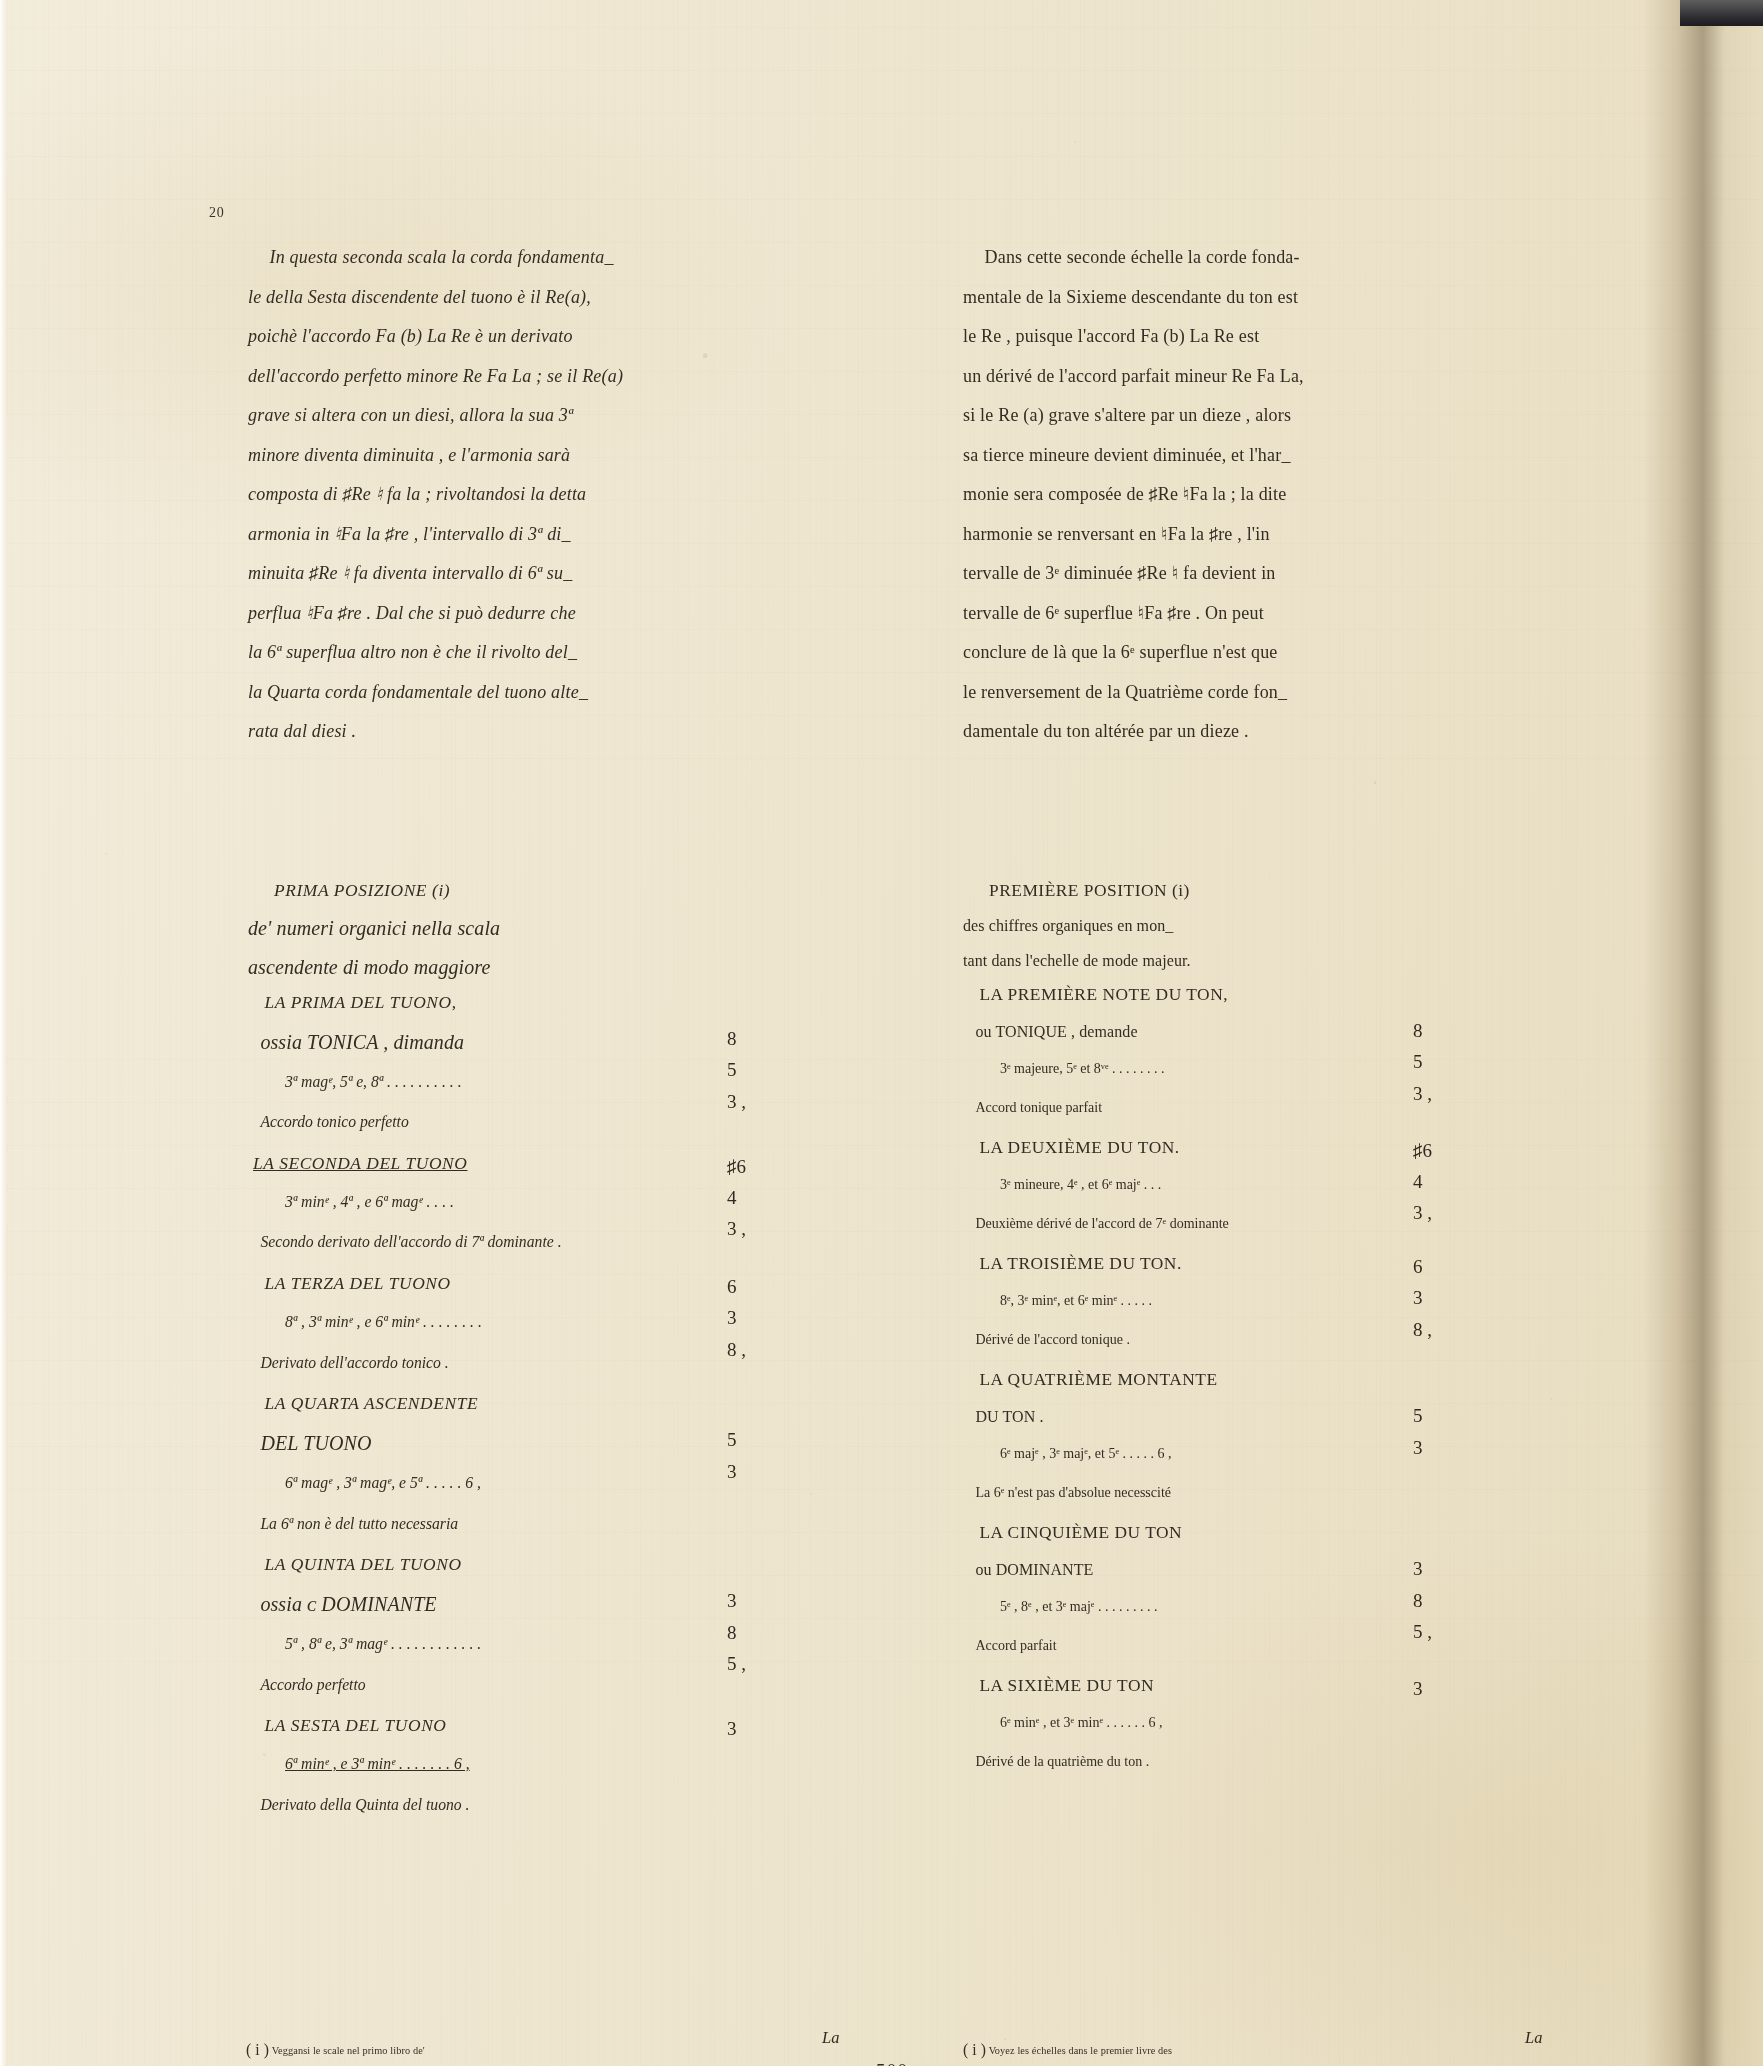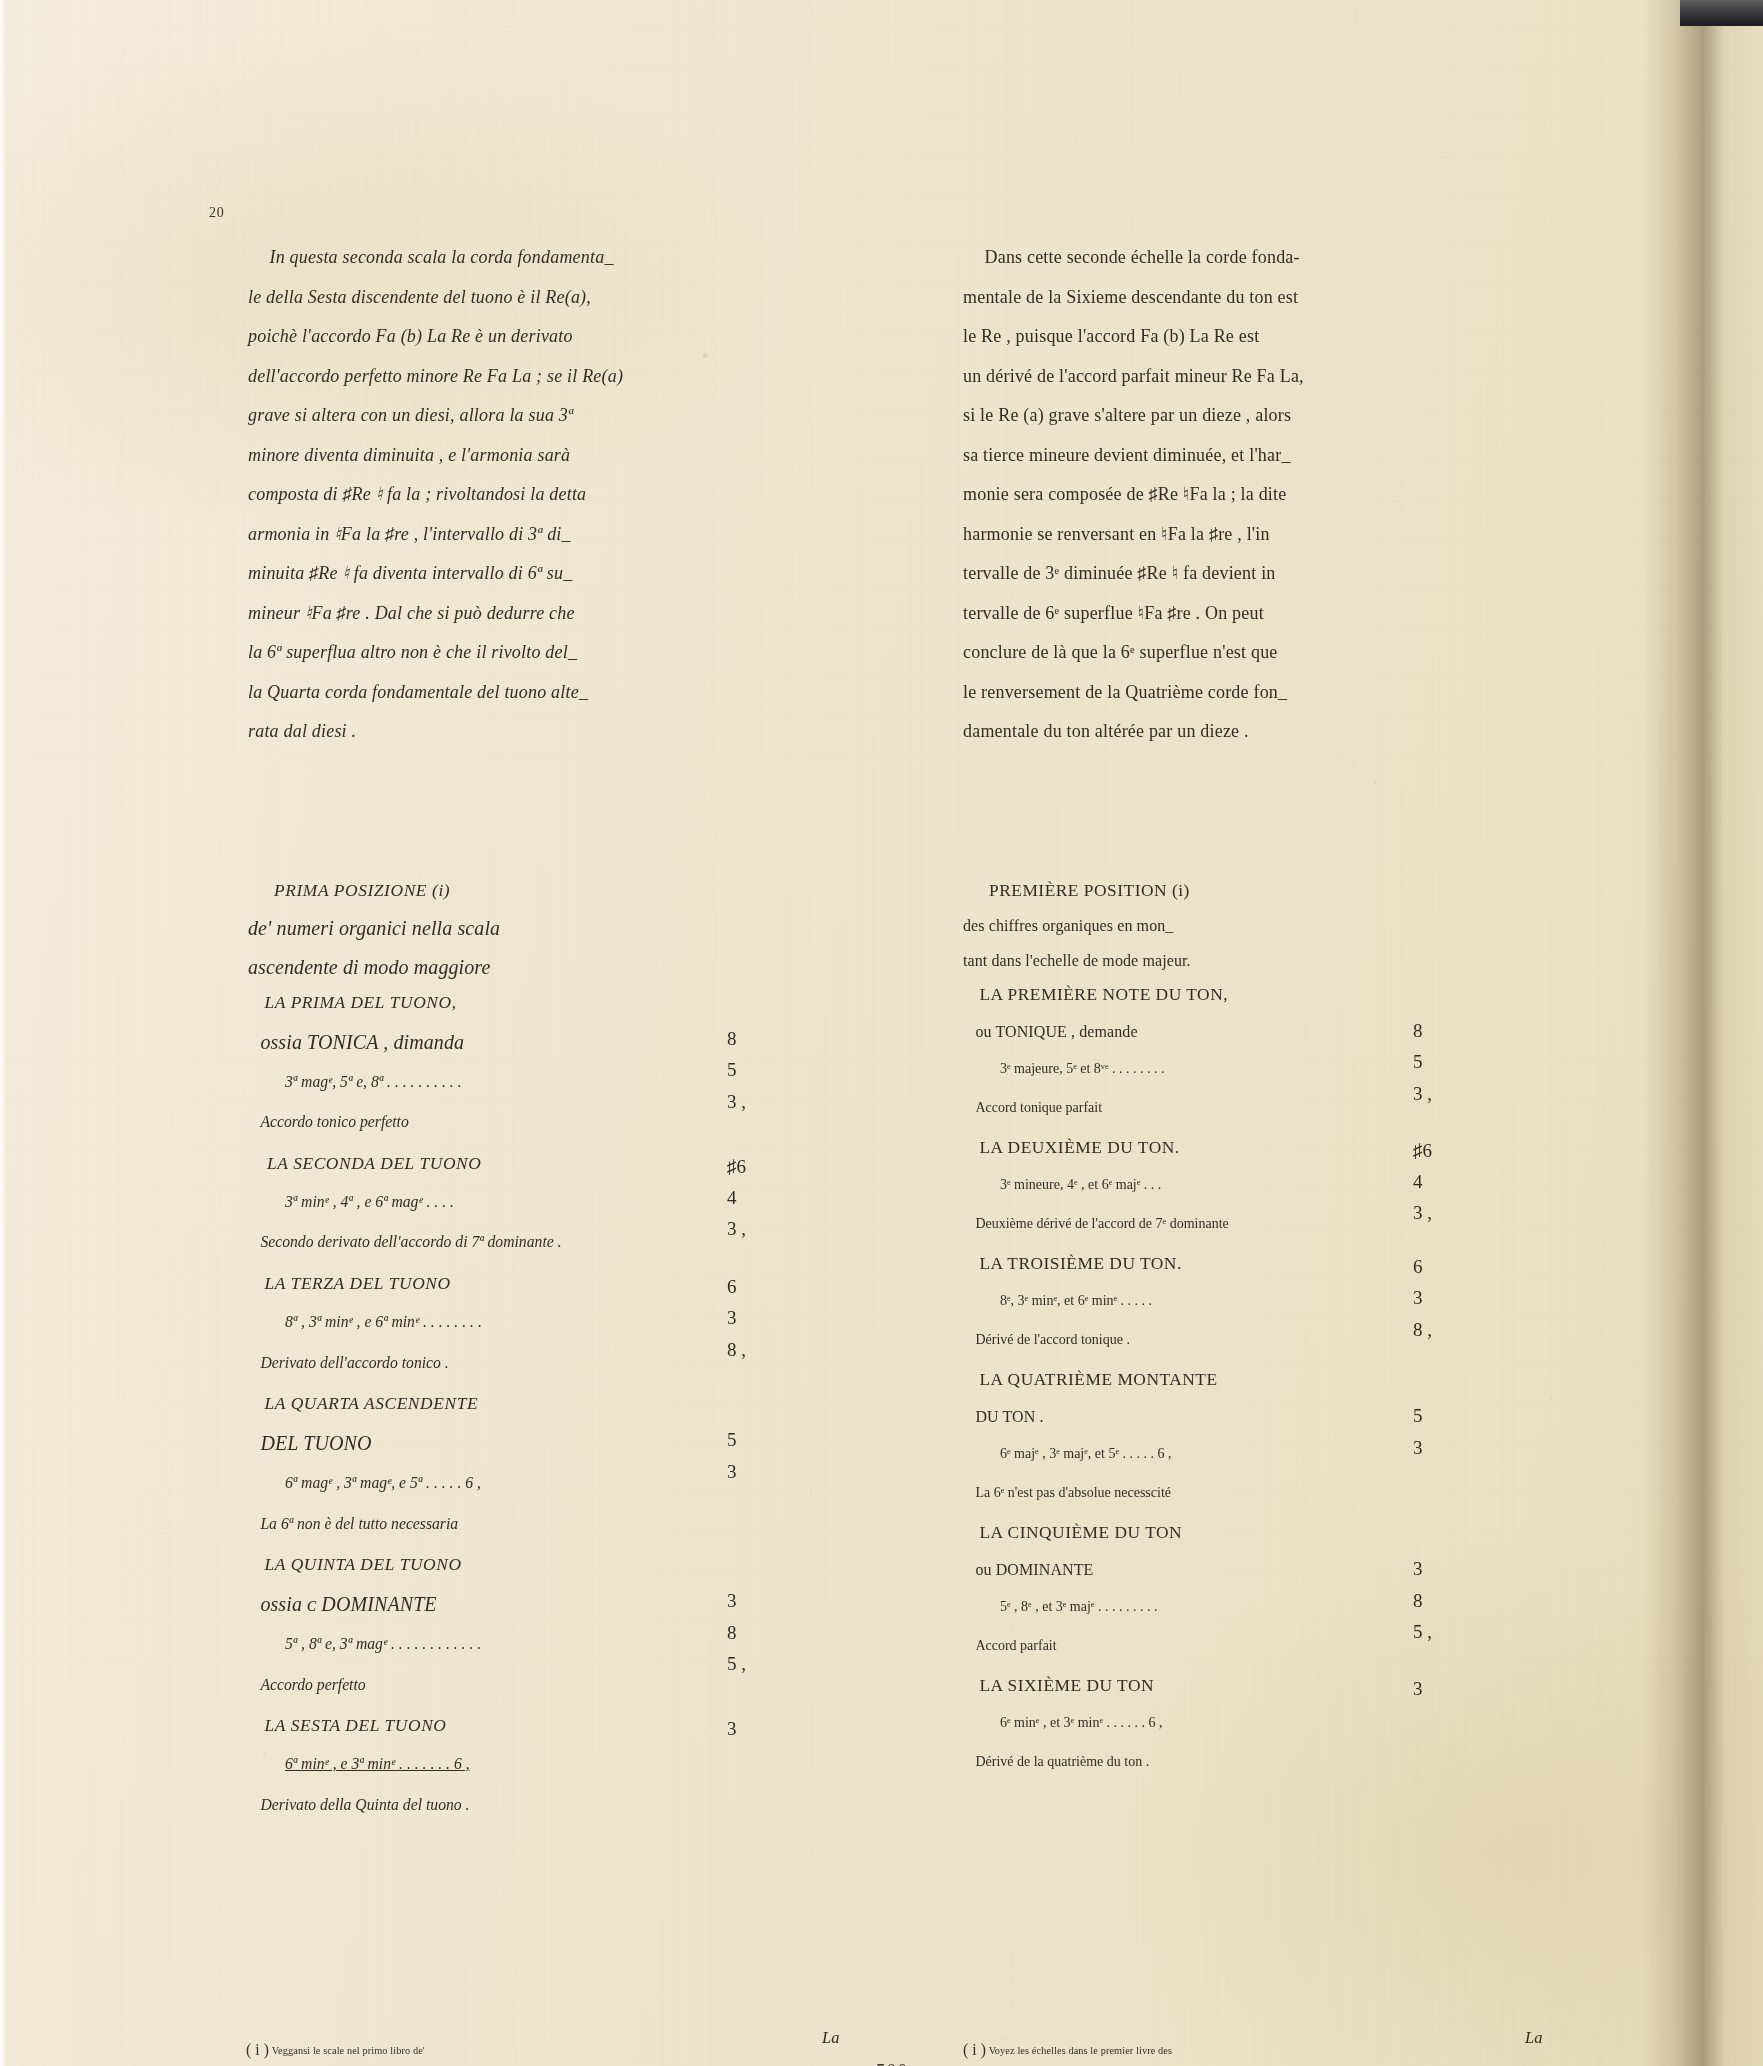--- a/index.html
+++ b/index.html
@@ -142,21 +142,21 @@
     <div id="it-para" style="position:relative;">
         <div class="para-line" style="margin-top: 0px; margin-left: 21.5px;">In questa seconda scala la corda fondamenta_</div>
         <div class="para-line" style="margin-top: 21.5px; margin-left: 0px;">le della Sesta discendente del tuono è il Re(a),</div>
         <div class="para-line" style="margin-top: 21.5px; margin-left: 0px;">poichè l'accordo Fa (b) La Re è un derivato</div>
         <div class="para-line" style="margin-top: 21.5px; margin-left: 0px;">dell'accordo perfetto minore Re Fa La ; se il Re(a)</div>
         <div class="para-line" style="margin-top: 21.5px; margin-left: 0px;">grave si altera con un diesi, allora la sua 3ª</div>
         <div class="para-line" style="margin-top: 21.5px; margin-left: 0px;">minore diventa diminuita , e l'armonia sarà</div>
         <div class="para-line" style="margin-top: 21.5px; margin-left: 0px;">composta di ♯Re ♮ fa la ; rivoltandosi la detta</div>
         <div class="para-line" style="margin-top: 21.5px; margin-left: 0px;">armonia in ♮Fa la ♯re , l'intervallo di 3ª di_</div>
         <div class="para-line" style="margin-top: 21.5px; margin-left: 0px;">minuita ♯Re ♮ fa diventa intervallo di 6ª su_</div>
-        <div class="para-line" style="margin-top: 21.5px; margin-left: 0px;">mineur ♮Fa ♯re . Dal che si può dedurre che</div>
+        <div class="para-line" style="margin-top: 21.5px; margin-left: 0px;">perflua ♮Fa ♯re . Dal che si può dedurre che</div>
         <div class="para-line" style="margin-top: 21.5px; margin-left: 0px;">la 6ª superflua altro non è che il rivolto del_</div>
         <div class="para-line" style="margin-top: 21.5px; margin-left: 0px;">la Quarta corda fondamentale del tuono alte_</div>
         <div class="para-line" style="margin-top: 21.5px; margin-left: 0px;">rata dal diesi .</div>
       </div>
   </div>
 
   <div class="col ital" style="left:248px;top:882px;width:678px;">
     <div class="list-line hdr-caps" style="margin-left:26px;">PRIMA POSIZIONE (i)</div>
     <div class="list-line sub-it" style="margin-top:19px;">de' numeri organici nella scala</div>
     <div class="list-line sub-it" style="margin-top:19px;">ascendente di modo maggiore</div>
@@ -166,21 +166,21 @@
           <div class="list-line sub-it" style="margin-top: 20.7px; margin-left: 12.4px;">ossia TONICA , dimanda</div>
           <div class="list-line small-it" style="margin-top: 21.5px; margin-left: 37px;">3ª magᵉ, 5ª e, 8ª . . . . . . . . . .</div>
           <div class="list-line small-it" style="margin-top: 22px; margin-left: 12.4px; white-space: normal; max-width: 488px; line-height: 1.38;">Accordo tonico perfetto</div>
           <div class="numcol" style="left: 479px; top: 35px;">
             <div>8</div>
             <div>5</div>
             <div>3 ,</div>
           </div>
         </div>
         <div style="position: relative; margin-top: 22px;">
-          <div class="list-line hdr-caps" style="margin-left: 19px;">LA SECONDA DEL TUONO</div>
+          <div class="list-line hdr-caps" style="margin-left: 5px; text-decoration: underline;">LA SECONDA DEL TUONO</div>
           <div class="list-line small-it" style="margin-top: 21.5px; margin-left: 37px;">3ª minᵉ , 4ª , e 6ª magᵉ . . . .</div>
           <div class="list-line small-it" style="margin-top: 22px; margin-left: 12.4px; white-space: normal; max-width: 488px; line-height: 1.38;">Secondo derivato dell'accordo di 7ª dominante .</div>
           <div class="numcol" style="left: 479px; top: 1.7px;">
             <div>♯6</div>
             <div>4</div>
             <div>3 ,</div>
           </div>
         </div>
         <div style="position: relative; margin-top: 22px;">
           <div class="list-line hdr-caps" style="margin-left: 16.5px;">LA TERZA DEL TUONO</div>

